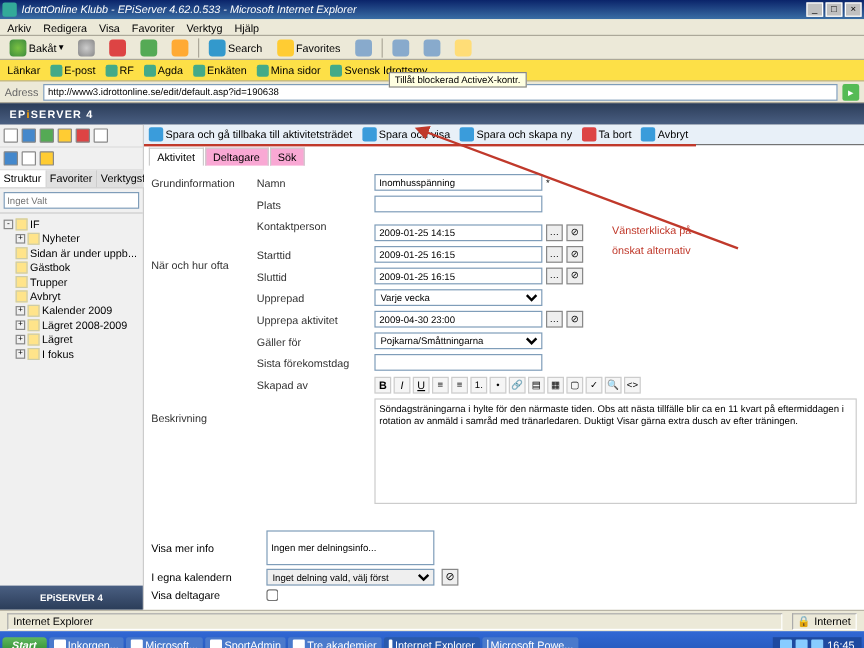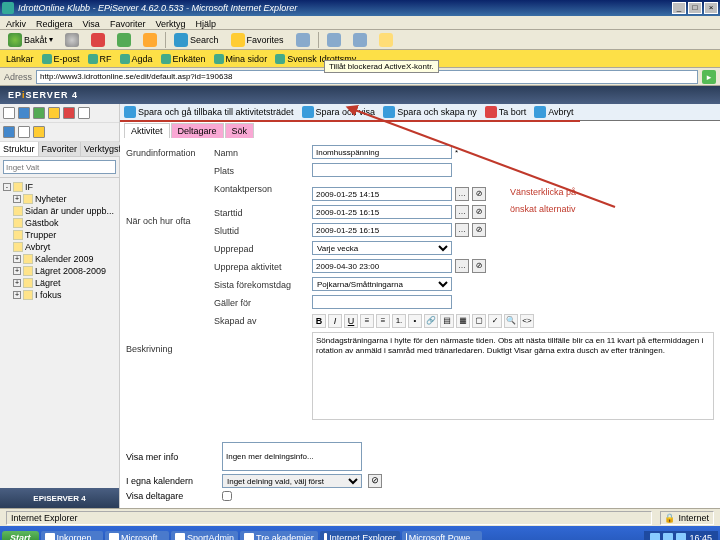--- a/index.html
+++ b/index.html
@@ -332,22 +332,22 @@
       </div>
       <div class="form-mid">
         <div>Namn</div>
         <div>Plats</div>
         <div>Kontaktperson</div>
         <div style="height:6px"></div>
         <div>Starttid</div>
         <div>Sluttid</div>
         <div>Upprepad</div>
         <div>Upprepa aktivitet</div>
+        <div>Gäller för</div>
         <div>Sista förekomstdag</div>
-        <div>Gäller för</div>
         <div>Skapad av</div>
       </div>
       <div class="form-right">
         <div class="field">
             <input type="text" value="Inomhusspänning" style="">
             <span style="font-size:8px">*</span>
           </div>
         <div class="field">
             <input type="text" style="">
           </div>

